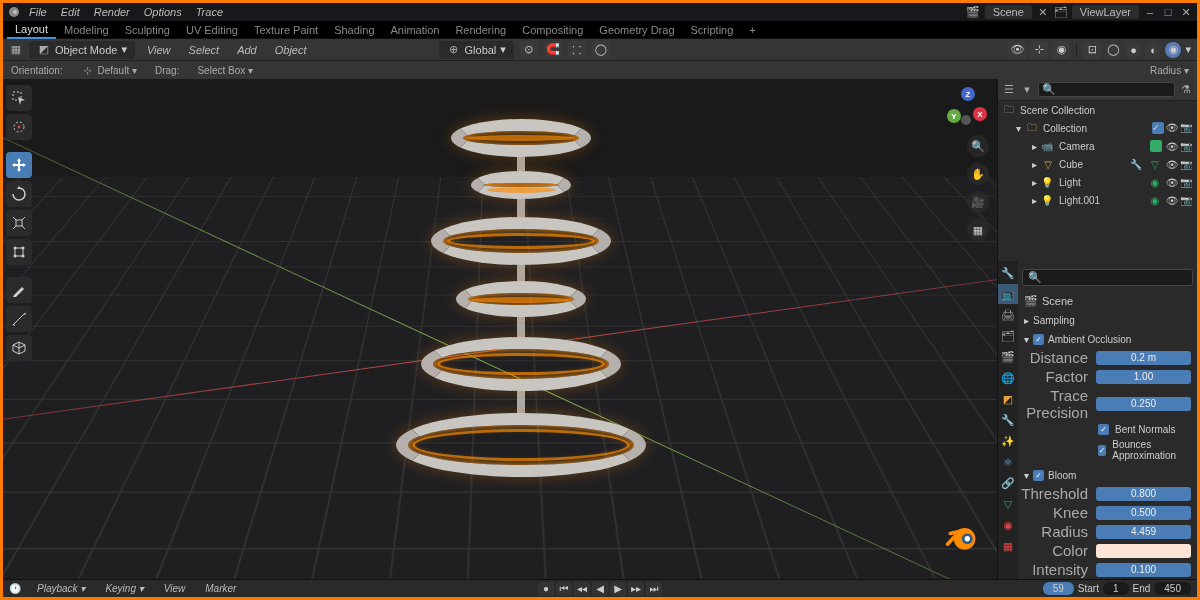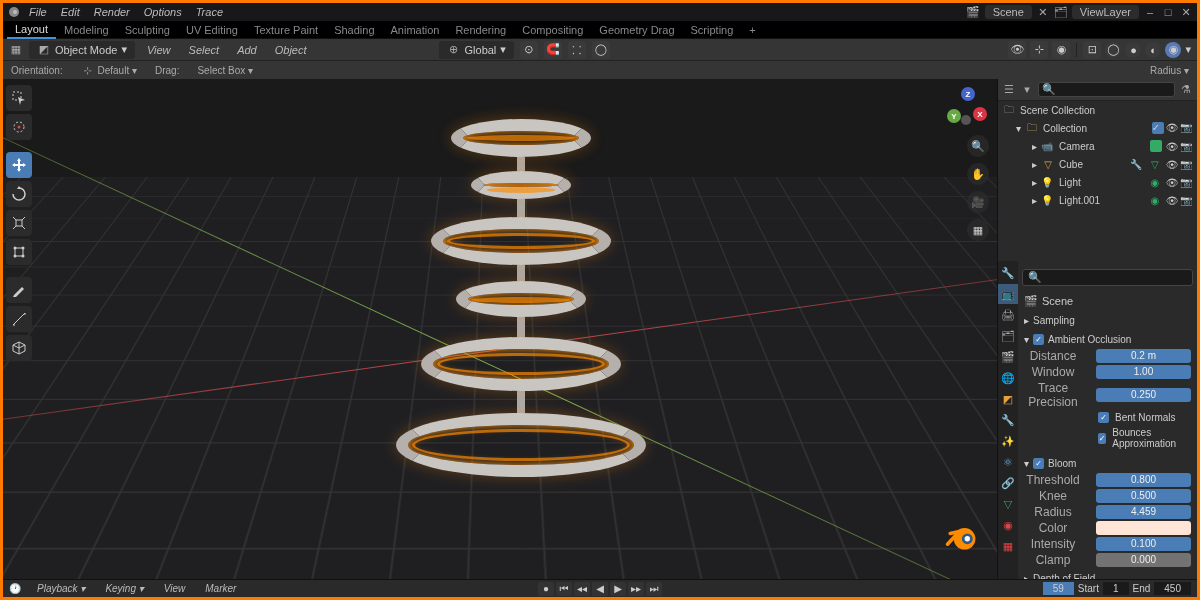--- a/index.html
+++ b/index.html
@@ -57,31 +57,31 @@
 .prop-body { flex:1; overflow-y:auto; padding:4px 0;}
 .prop-search { padding:4px; }
 .prop-search input { width:100%; background:#1a1a1a; border:1px solid #444; border-radius:3px; padding:2px 20px 2px 6px; color:#ccc; font-size:10px;}
 .prop-header { padding:4px 6px; display:flex; align-items:center; gap:4px;}
 .render-tabs { display:flex; justify-content:center; gap:2px; padding:2px 4px;}
 .render-tab { padding:2px 10px; background:#333; border-radius:3px; cursor:pointer; font-size:10px;}
 .panel-section { padding:2px 0;}
 .panel-hdr { display:flex; align-items:center; padding:3px 6px; gap:4px; cursor:pointer; font-size:10px;}
 .panel-hdr .chk { width:11px; height:11px; background:#4a7db5; border-radius:2px; display:flex; align-items:center; justify-content:center; color:#fff; font-size:8px;}
 .prop-row { display:flex; align-items:center; padding:1px 6px 1px 0; gap:4px;}
-.prop-row label { flex:0 0 74px; text-align:center; font-size:12px; color:#aaa; padding-right:4px;}
+.prop-row label { flex:0 0 74px; text-align:right; font-size:15px; color:#aaa; padding-right:4px;}
 .prop-row .slider { flex:1; height:14px; background:#4a7db5; border-radius:3px; text-align:center; color:#eee; font-size:10px; line-height:14px; position:relative; overflow:hidden;}
 .prop-row .slider.dark { background:#737373;}
 .prop-row .colorfield { flex:1; height:14px; border-radius:3px;}
 .check-row { display:flex; align-items:center; padding:2px 6px; gap:6px; font-size:10px;}
 .check-row .chk { width:11px; height:11px; background:#4a7db5; border-radius:2px; color:#fff; font-size:8px; display:flex; align-items:center; justify-content:center;}
 .timeline { height:18px; background:#2a2a2a; display:flex; align-items:center; padding:0 6px; gap:8px; border-top:1px solid #111; font-size:10px;}
 .timeline .center { position:absolute; left:50%; transform:translateX(-50%); display:flex; gap:2px;}
 .play-btn { width:16px; height:14px; background:#333; border-radius:2px; display:flex; align-items:center; justify-content:center; cursor:pointer;}
 .timeline .right { margin-left:auto; display:flex; gap:4px; align-items:center;}
-.numfield { background:#1a1a1a; padding:1px 10px; border-radius:0; color:#ccc;}
+.numfield { background:#1a1a1a; padding:1px 10px; border-radius:6px; color:#ccc;}
 .numfield.blue { background:#4a7db5;}
 .blender-logo { position:absolute; right:18px; bottom:24px; width:36px; height:36px; }
 svg { display:block; }
 </style>
 </head>
 <body>
 
 <div class="topbar">
   <span class="ico">
     <svg width="12" height="12" viewBox="0 0 12 12">
@@ -437,21 +437,21 @@
 
         <div class="panel-hdr">▸ <span>Sampling</span></div>
 
         <div class="panel-section">
           <div class="panel-hdr">▾ <span class="chk">✓</span> <span>Ambient Occlusion</span></div>
           <div class="prop-row">
               <label>Distance</label>
               <div class="slider">0.2 m</div>
             </div>
           <div class="prop-row">
-              <label>Window</label>
+              <label>Factor</label>
               <div class="slider">1.00</div>
             </div>
           <div class="prop-row">
               <label>Trace Precision</label>
               <div class="slider">0.250</div>
             </div>
           <div class="check-row" style="padding-left:80px">
               <span class="chk">✓</span>
               <span>Bent Normals</span>
             </div>

